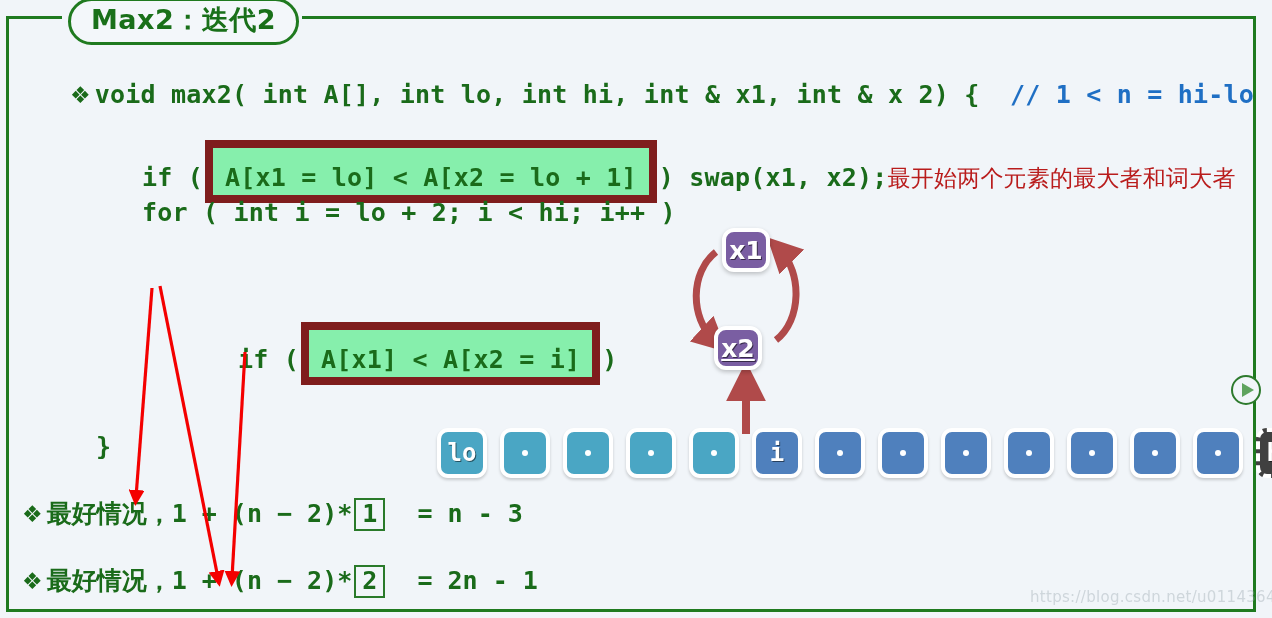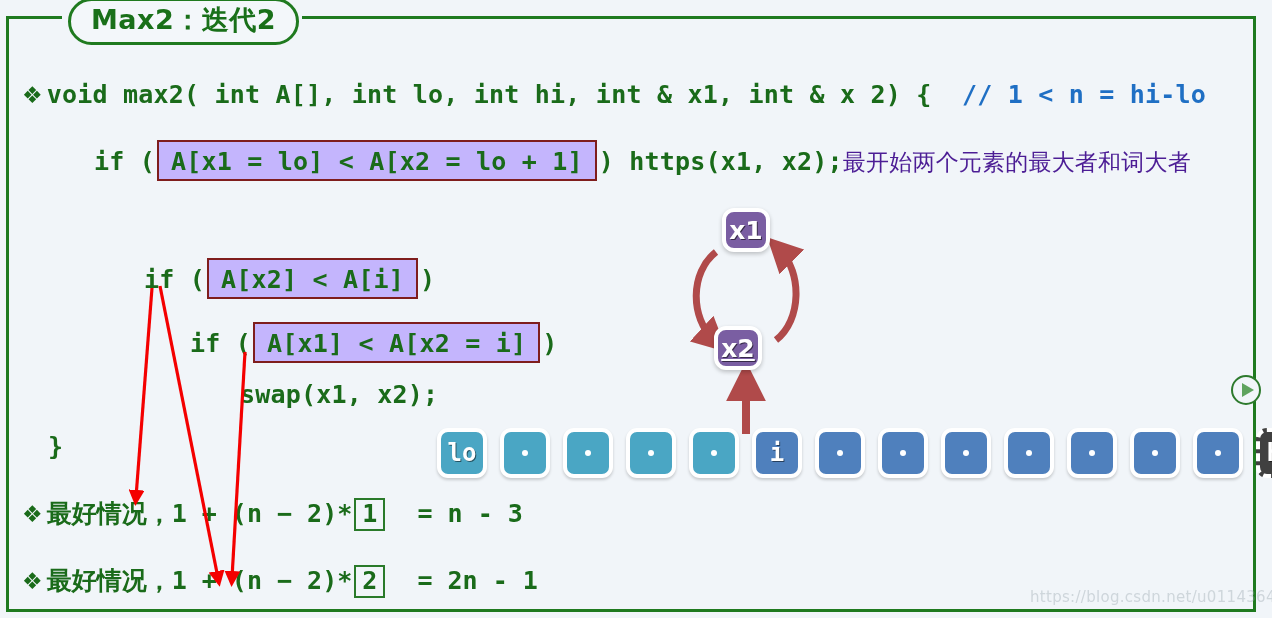--- a/index.html
+++ b/index.html
@@ -57,42 +57,43 @@
 
   
   .code-line {
     position: absolute;
     white-space: nowrap;
     color: #1a6b1a;
     font-size: 25px;
     font-weight: bold;
     letter-spacing: 0.2px;
     font-family: "DejaVu Sans Mono", "Liberation Mono", monospace;
+    margin-left: 48px;
   }
   .bullet {
     color: #1a6b1a;
     font-family: "DejaVu Sans", "Liberation Sans", sans-serif;
     font-size: 23px;
     margin-right: 4px;
   }
   .cmt {
     color: #1f6fc4;
   }
   .cn-note {
-    color: #4c1d95;
+    color: #b91c1c;
     font-family: "DejaVu Sans", "Liberation Sans", sans-serif;
     font-size: 23px;
     font-weight: normal;
   }
   .boxed {
     display: inline-block;
-    border: 2px solid #7f1d1d;
-    padding: 6px 12px 2px 12px;
+    border: 8px solid #7f1d1d;
+    padding: 16px 12px 2px 12px;
     margin: 0 2px;
-    background: #c4b5fd;
+    background: #86efac;
     line-height: 1.15;
   }
   .boxed-sm {
     display: inline-block;
     border: 2px solid #2a7a2a;
     padding: 0px 6px 1px 6px;
     margin: 0 2px;
     background: #f1f5f9;
     line-height: 1.1;
   }
@@ -231,45 +232,42 @@
   <div id="frame"></div>
   <div id="frame-gap"></div>
 
   <div id="title-pill">Max2：迭代2</div>
 
   <div class="code-line" style="left:22px; top:80px;">
     <span class="bullet">❖</span><span>void max2( int A[], int lo, int hi, int &amp; x1, int &amp; x 2) {</span>&nbsp;&nbsp;<span class="cmt">// 1 &lt; n = hi-lo</span>
   </div>
 
   <div class="code-line" style="left:94px; top:140px;">
-    <span>if (</span><span class="boxed">A[x1 = lo] &lt; A[x2 = lo + 1]</span><span>) https(x1, x2);</span><span class="cn-note">最开始两个元素的最大者和词大者</span>
-  </div>
-
-
-  <div class="code-line" style="left:144px; top:258px;">
-    <span>if (</span><span class="boxed">A[x2] &lt; A[i]</span><span>)</span>
-  </div>
+    <span>if (</span><span class="boxed">A[x1 = lo] &lt; A[x2 = lo + 1]</span><span>) swap(x1, x2);</span><span class="cn-note">最开始两个元素的最大者和词大者</span>
+  </div>
+
+  <div class="code-line" style="left:94px; top:198px;">for ( int i = lo + 2; i &lt; hi; i++ )</div>
+
 
   <div class="code-line" style="left:190px; top:322px;">
     <span>if (</span><span class="boxed">A[x1] &lt; A[x2 = i]</span><span>)</span>
   </div>
 
-  <div class="code-line" style="left:240px; top:380px;">swap(x1, x2);</div>
 
   <div class="code-line" style="left:48px; top:432px;">}</div>
 
   <div class="concl-line" style="left:22px; top:497px;">
     <span class="bullet">❖</span><span class="concl-cn">最好情况</span><span class="concl-cn">，</span><span>1 + (n − 2)*</span><span class="boxed-sm">1</span>&nbsp;&nbsp;<span>=  n - 3</span>
   </div>
 
   <div class="concl-line" style="left:22px; top:564px;">
     <span class="bullet">❖</span><span class="concl-cn">最好情况</span><span class="concl-cn">，</span><span>1 + (n − 2)*</span><span class="boxed-sm">2</span>&nbsp;&nbsp;<span>=  2n - 1</span>
   </div>
 
-  <div class="varbox" style="left:722px; top:208px;">x1</div>
+  <div class="varbox" style="left:722px; top:228px;">x1</div>
   <div class="varbox" style="left:714px; top:326px;text-decoration:underline;">x2</div>
 
   <svg id="arrows-dark">
     <defs>
       <marker id="dk-head" markerWidth="5" markerHeight="5" refX="2.4" refY="2.5" orient="auto">
         <path d="M0,0 L5,2.5 L0,5 Z" fill="#b04a4a"></path>
       </marker>
     </defs>
 
     <path d="M 716,252 C 690,272 690,318 714,340" stroke="#b04a4a" stroke-width="7" fill="none" marker-end="url(#dk-head)"></path>

